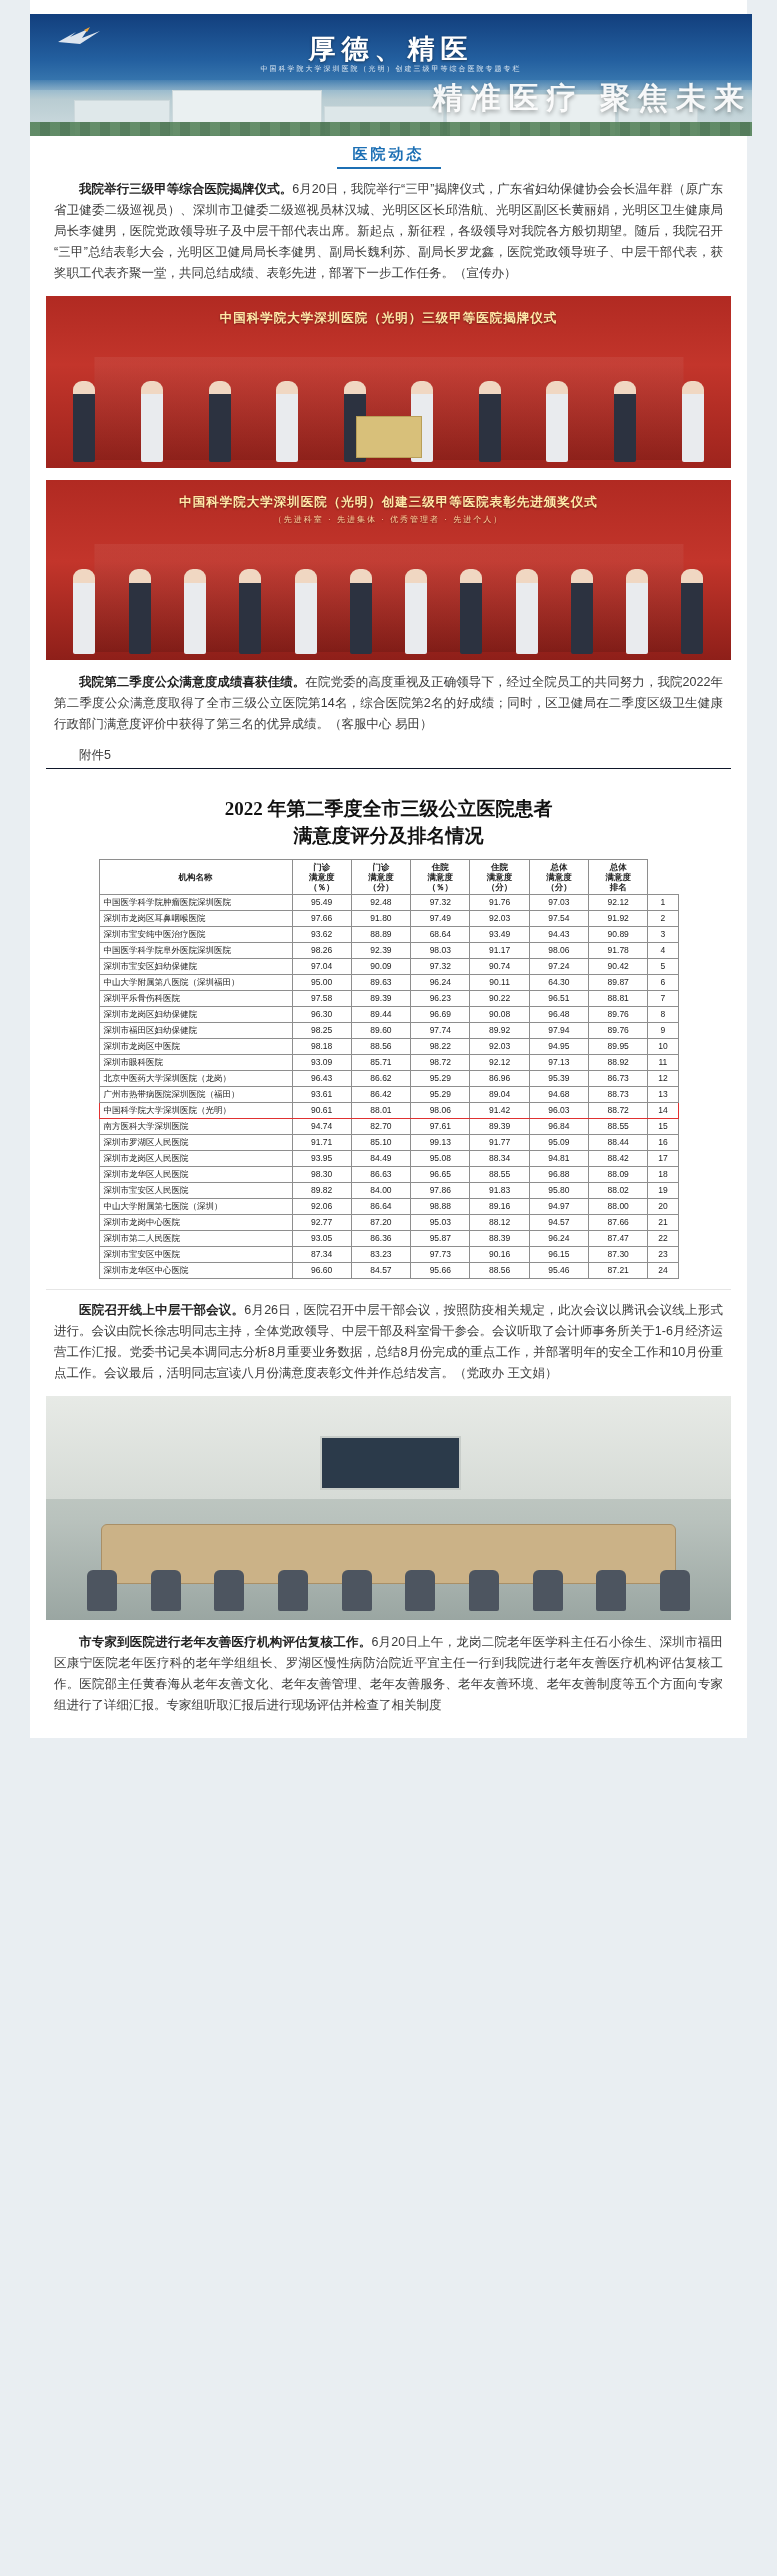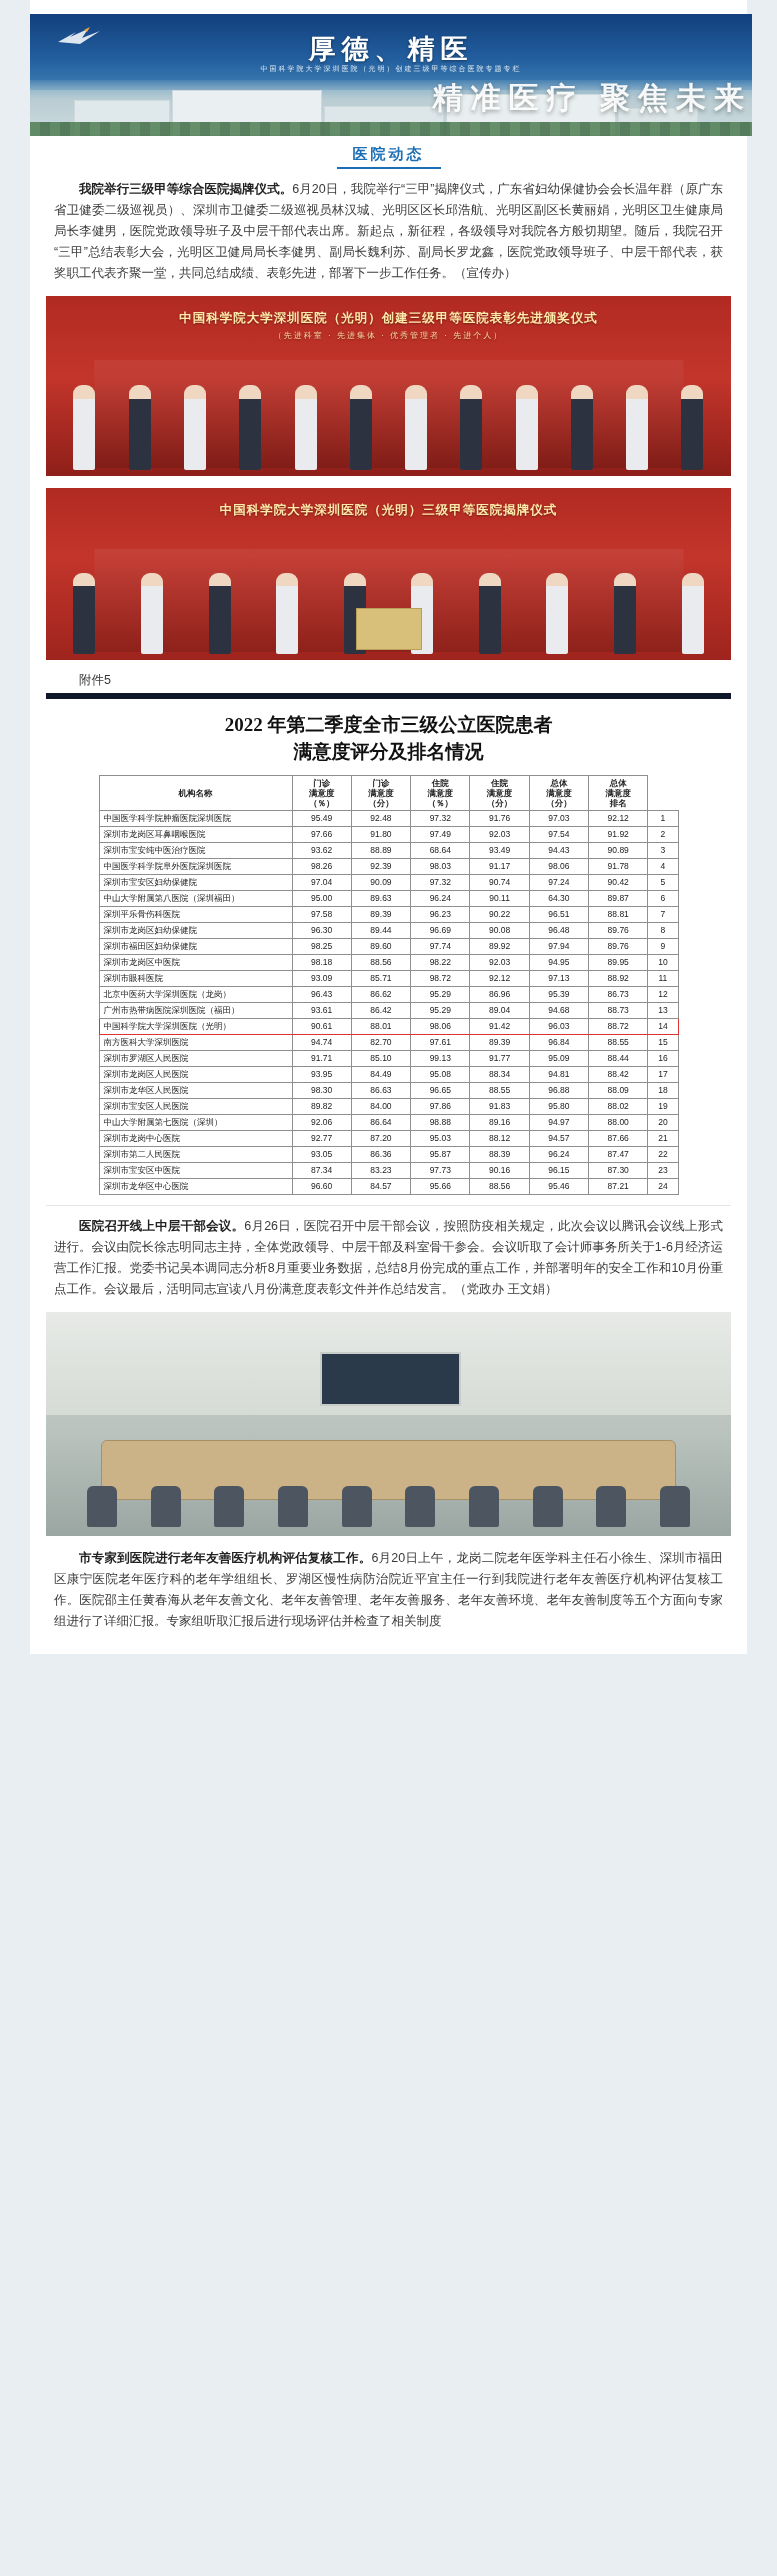--- a/index.html
+++ b/index.html
@@ -139,22 +139,22 @@
     width:64px;height:40px;background:#d8c07a;border:1px solid #b99f58;
   }
   
   .room-top{position:absolute;left:0;top:0;width:100%;height:46%;background:linear-gradient(180deg,#e7eae6 0%,#d6dbd6 100%);}
   .room-screen{position:absolute;left:40%;top:18%;width:20%;height:22%;background:#2b3a4a;border:2px solid #c8cdc9;}
   .room-table{position:absolute;left:8%;right:8%;bottom:16%;height:26%;background:#cbb287;border:1px solid #a98f66;border-radius:6px;}
   .room-chairs{position:absolute;left:6%;right:6%;bottom:4%;height:26%;display:flex;justify-content:space-between;align-items:flex-end;}
   .chair{width:30px;height:70%;background:#4d5560;border-radius:6px 6px 2px 2px;}
   
   .tbl-block{
-    width:685px;margin:4px auto 6px auto;background:#fff;padding:6px 0 10px 0;
-    border-top:6px solid #0f172a;border-bottom:1px solid #e6e6e6;
+    width:685px;margin:4px auto 6px auto;background:#fff;padding:20px 0 10px 0;
+    border-top:1px solid #0f172a;border-bottom:1px solid #e6e6e6;
   }
   .tbl-title{
     text-align:center;
     font-family:"Liberation Serif","DejaVu Serif",serif;
     font-weight:bold;font-size:19px;color:#111;line-height:27px;
     margin:6px 0 10px 0;
   }
   table.rank{
     border-collapse:collapse;
     margin:0 auto;
@@ -208,59 +208,62 @@
     <div class="section-bar">
       <span class="pill">医院动态</span>
     </div>
 
     <div class="body-wrap">
       <p class="para">
         <b>我院举行三级甲等综合医院揭牌仪式。</b><span>6月20日，我院举行“三甲”揭牌仪式，广东省妇幼保健协会会长温年群（原广东省卫健委二级巡视员）、深圳市卫健委二级巡视员林汉城、光明区区长邱浩航、光明区副区长黄丽娟，光明区卫生健康局局长李健男，医院党政领导班子及中层干部代表出席。新起点，新征程，各级领导对我院各方般切期望。随后，我院召开“三甲”总结表彰大会，光明区卫健局局长李健男、副局长魏利苏、副局长罗龙鑫，医院党政领导班子、中层干部代表，获奖职工代表齐聚一堂，共同总结成绩、表彰先进，部署下一步工作任务。（宣传办）</span>
       </p>
     </div>
 
+    <div class="photo photo1">
+      <div class="ph-caption">中国科学院大学深圳医院（光明）三级甲等医院揭牌仪式</div>
+      <div class="stage"></div>
+      <div class="people">
+        <span class="person"></span>
+        <span class="person w"></span>
+        <span class="person"></span>
+        <span class="person w"></span>
+        <span class="person"></span>
+        <span class="person w"></span>
+        <span class="person"></span>
+        <span class="person w"></span>
+        <span class="person"></span>
+        <span class="person w"></span>
+      </div>
+      <div class="podium"></div>
+    </div>
+
     <div class="photo photo2">
       <div class="ph-caption">中国科学院大学深圳医院（光明）创建三级甲等医院表彰先进颁奖仪式</div>
       <div class="ph-caption sub">（先进科室 · 先进集体 · 优秀管理者 · 先进个人）</div>
       <div class="stage"></div>
       <div class="people">
         <span class="person w"></span>
         <span class="person"></span>
         <span class="person w"></span>
         <span class="person"></span>
         <span class="person w"></span>
         <span class="person"></span>
         <span class="person w"></span>
         <span class="person"></span>
         <span class="person w"></span>
         <span class="person"></span>
         <span class="person w"></span>
         <span class="person"></span>
       </div>
     </div>
 
-    <div class="photo photo1">
-      <div class="ph-caption">中国科学院大学深圳医院（光明）三级甲等医院揭牌仪式</div>
-      <div class="stage"></div>
-      <div class="people">
-        <span class="person"></span>
-        <span class="person w"></span>
-        <span class="person"></span>
-        <span class="person w"></span>
-        <span class="person"></span>
-        <span class="person w"></span>
-        <span class="person"></span>
-        <span class="person w"></span>
-        <span class="person"></span>
-        <span class="person w"></span>
-      </div>
-      <div class="podium"></div>
-    </div>
-
     <div class="body-wrap">
+      <p class="para">
+        <b>我院第二季度公众满意度成绩喜获佳绩。</b><span>在院党委的高度重视及正确领导下，经过全院员工的共同努力，我院2022年第二季度公众满意度取得了全市三级公立医院第14名，综合医院第2名的好成绩；同时，区卫健局在二季度区级卫生健康行政部门满意度评价中获得了第三名的优异成绩。（客服中心 易田）</span>
+      </p>
       <div class="attach">附件5</div>
     </div>
 
     <div class="tbl-block">
       <div class="tbl-title">
         <div>2022 年第二季度全市三级公立医院患者</div>
         <div>满意度评分及排名情况</div>
       </div>
       <table class="rank">
         <thead>

